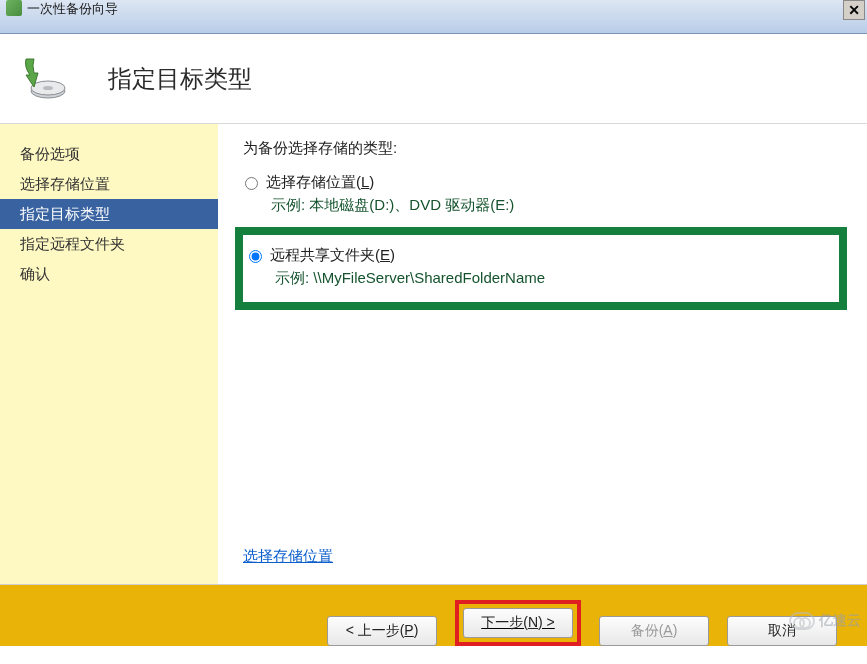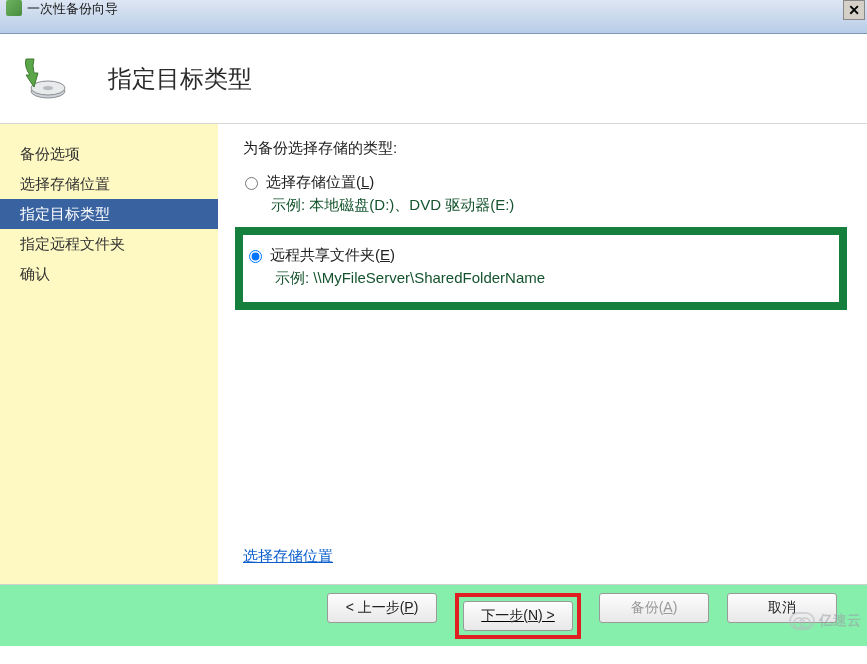--- a/index.html
+++ b/index.html
@@ -123,25 +123,25 @@
     font-size: 15px;
     cursor: pointer;
     position: absolute;
     bottom: 18px;
     left: 25px;
   }
   .footer {
     height: 62px;
     border-top: 1px solid #d0d0d0;
     display: flex;
-    align-items: flex-start;
+    align-items: flex-end;
     justify-content: flex-end;
-    padding: 8px 30px;
+    padding: 0 30px;
     gap: 18px;
-    background: #86efac;
+    background: #eab308;
   }
   .btn {
     min-width: 110px;
     height: 30px;
     background: linear-gradient(to bottom, #fdfdfd, #e8e8e8);
     border: 1px solid #9a9a9a;
     border-radius: 3px;
     font-size: 14px;
     color: #222;
     cursor: pointer;

